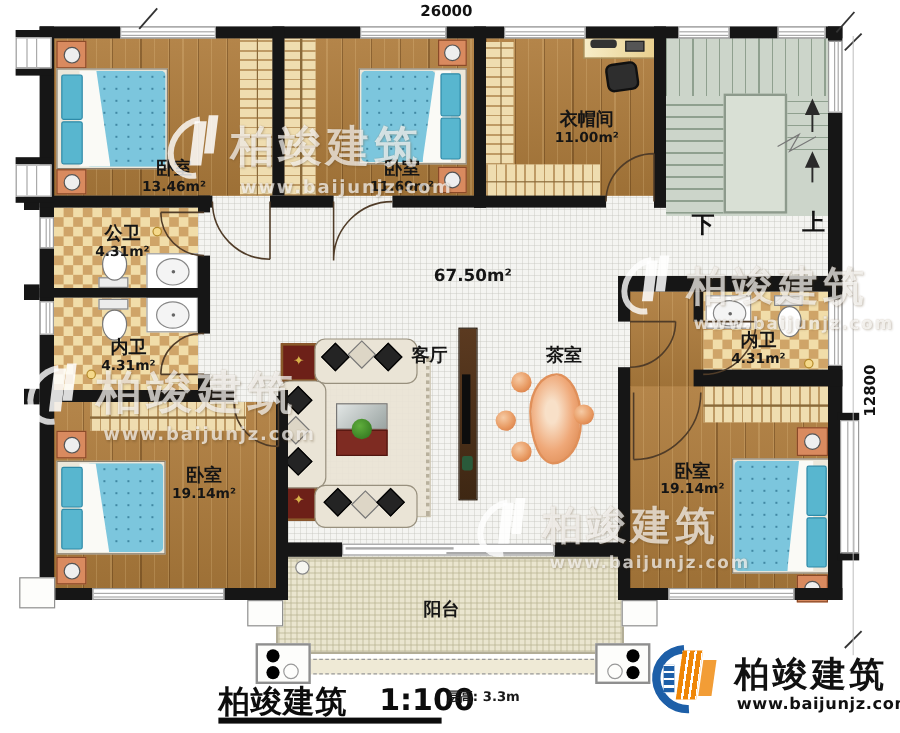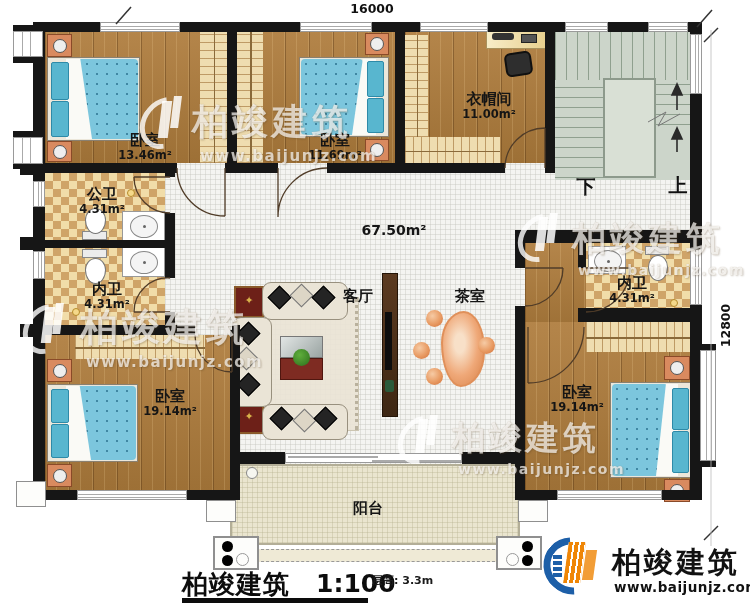--- a/index.html
+++ b/index.html
@@ -99,21 +99,21 @@
   .lg-b3{position:absolute;left:11px;top:17px;width:9px;height:23px;background:#1d5fa8;
       background-image:repeating-linear-gradient(0deg,transparent 0 4px,#fff 4px 6px);}
   svg.overlay{position:absolute;left:0;top:0;z-index:40;pointer-events:none;}
   .z1{z-index:1}.z2{z-index:5}.z3{z-index:20}.z4{z-index:30}.z6{z-index:50}.z7{z-index:60}
 </style>
 </head>
 <body>
 
 <div class="canvas">
 
-  <div class="dim" style="left:348px;top:1px;width:48px;text-align:center">16000</div>
+  <div class="dim" style="left:348px;top:1px;width:48px;text-align:center">26000</div>
   <div class="dim" style="left:690px;top:318px;width:70px;text-align:center;transform:rotate(-90deg)">12800</div>
 
   <div class="tile z1" style="left:45px;top:32px;width:645px;height:458px"></div>
 
   <div class="wood z1" style="left:45px;top:32px;width:182px;height:131px"></div>
   <div class="wood z1" style="left:237px;top:32px;width:158px;height:131px"></div>
   <div class="wood z1" style="left:405px;top:32px;width:140px;height:131px"></div>
   <div class="stairbg z1" style="left:555px;top:32px;width:135px;height:148px"></div>
   <div class="checker z1" style="left:45px;top:173px;width:120px;height:67px"></div>
   <div class="checker z1" style="left:45px;top:248px;width:120px;height:77px"></div>

